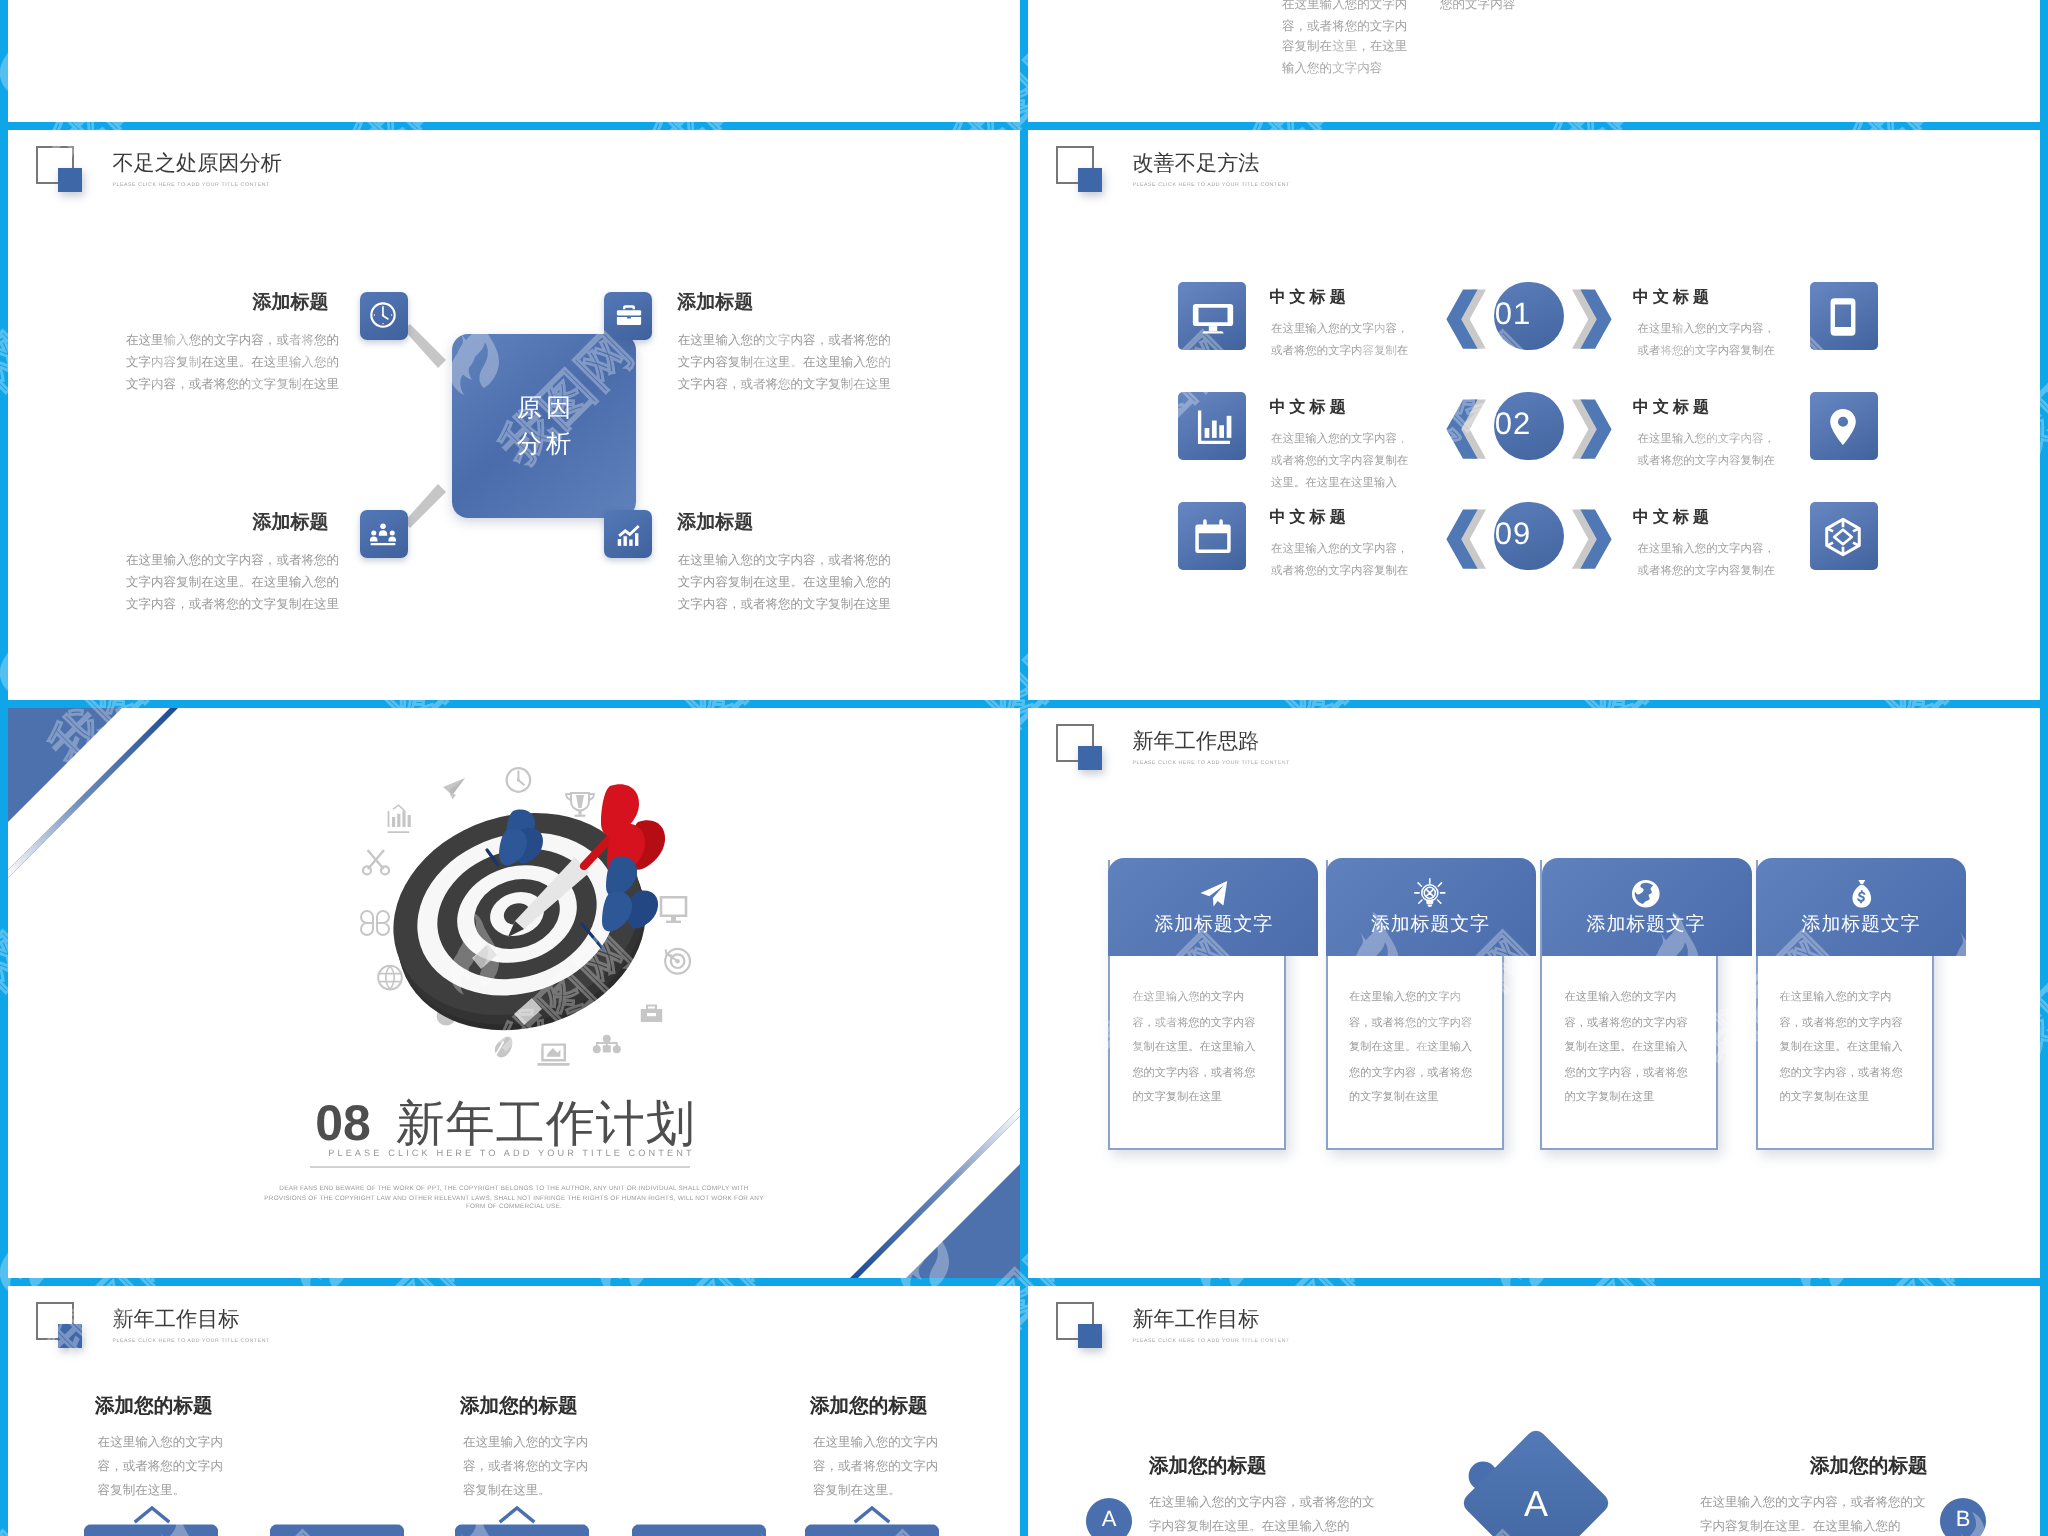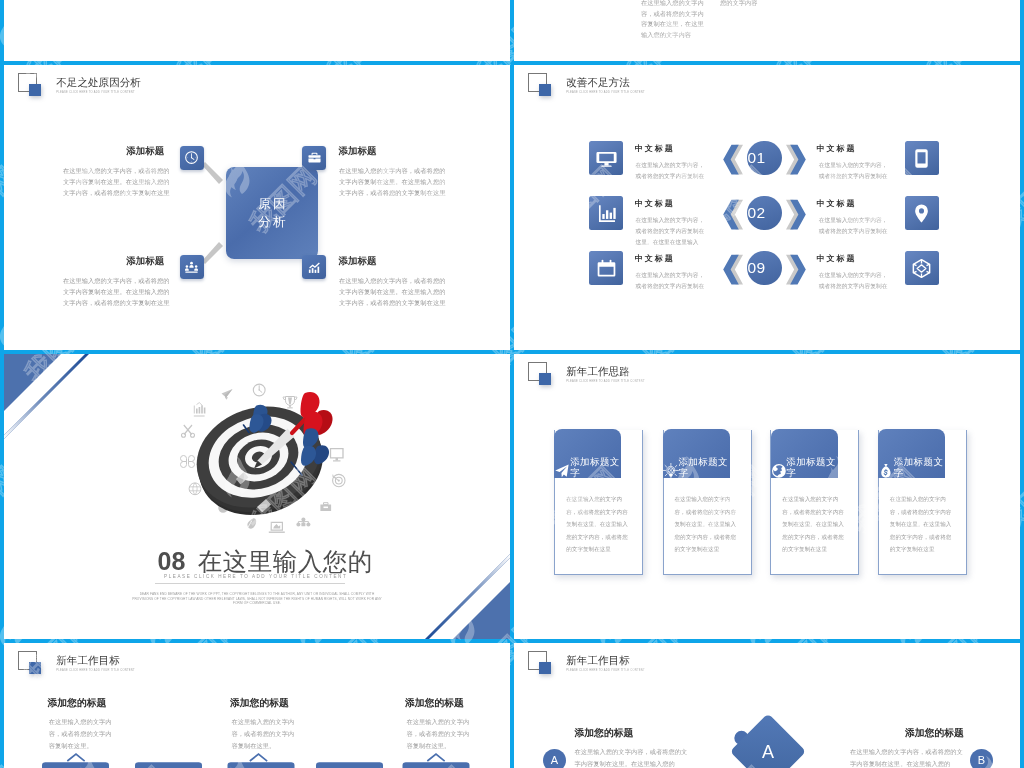--- a/index.html
+++ b/index.html
@@ -86,23 +86,23 @@
 .dv-sub{position:absolute;left:160.1px;top:220.2px;font-size:4.6px;color:#969696;letter-spacing:1.55px;white-space:nowrap;z-index:3;}
 .dv-rule{position:absolute;left:151.2px;top:229.4px;width:190px;height:1px;background:#d2d2d2;z-index:3;}
 
 
 .nc{position:absolute;top:76px;width:89px;height:145px;background:#fff;
   border:.8px solid #8aa3cc;border-top:none;box-shadow:2px 3px 6px rgba(90,105,135,.22);}
 .nc1{left:40.2px;}
 .nc2{left:148.5px;}
 .nc3{left:256.3px;}
 .nc4{left:363.8px;}
-.nc-head{position:absolute;left:-.8px;top:-.8px;width:67px;height:49px;
+.nc-head{position:absolute;left:-.8px;top:-.8px;width:105px;height:49px;
   border-radius:8px 8px 0 0;background:linear-gradient(135deg,#5f81bd 0%,#4a6cab 100%);
-  display:flex;flex-direction:row;align-items:flex-end;justify-content:flex-start;}
+  display:flex;flex-direction:column;align-items:center;justify-content:flex-start;}
 .nc-ic{display:block;margin-top:9.3px;height:15px;}
 .nc-ic svg{width:15.8px;height:15.8px;fill:#fff;display:block;}
 .nc-t{display:block;margin-top:3.5px;color:#fff;font-size:9.5px;letter-spacing:.4px;line-height:11px;}
 .nc-body{position:absolute;left:11px;top:63px;width:67px;font-size:5.6px;line-height:12.6px;color:#9b9b9b;}
 
 
 .gl-t{position:absolute;font-size:9.8px;font-weight:700;color:#2f2f2f;letter-spacing:0;white-space:nowrap;}
 .gl-t1{left:43.5px;top:53.5px;}
 .gl-t2{left:226px;top:53.5px;}
 .gl-t3{left:401px;top:53.5px;}
@@ -527,21 +527,21 @@
             <circle cx="334.8" cy="126.6" r="6.2" fill="none" stroke="#b8b8b8" stroke-width="1.1"></circle>
             <circle cx="334.8" cy="126.6" r="3.4" fill="none" stroke="#b8b8b8" stroke-width="1.1"></circle>
             <circle cx="334.8" cy="126.6" r="1.1"></circle>
             <path d="M334.8 126.6 l-6 -4 M328.8 120.6 l.5 2.6 2.6 .5" stroke="#b8b8b8" stroke-width="1" fill="none"></path>
           </g>
       </g>
     </svg>
 
     <div class="dv-heading">
       <span class="dv-num">08</span>
-      <span class="dv-title">在这里输入您的</span>
+      <span class="dv-title">新年工作计划</span>
     </div>
     <div class="dv-sub">PLEASE CLICK HERE TO ADD YOUR TITLE CONTENT</div>
     <div class="dv-rule"></div>
     <div class="dv-disc">
       <div>DEAR FANS END BEWARE OF THE WORK OF PPT, THE COPYRIGHT BELONGS TO THE AUTHOR, ANY UNIT OR INDIVIDUAL SHALL COMPLY WITH</div>
       <div>PROVISIONS OF THE COPYRIGHT LAW AND OTHER RELEVANT LAWS, SHALL NOT INFRINGE THE RIGHTS OF HUMAN RIGHTS, WILL NOT WORK FOR ANY</div>
       <div>FORM OF COMMERCIAL USE.</div>
     </div>
   </div>
 

